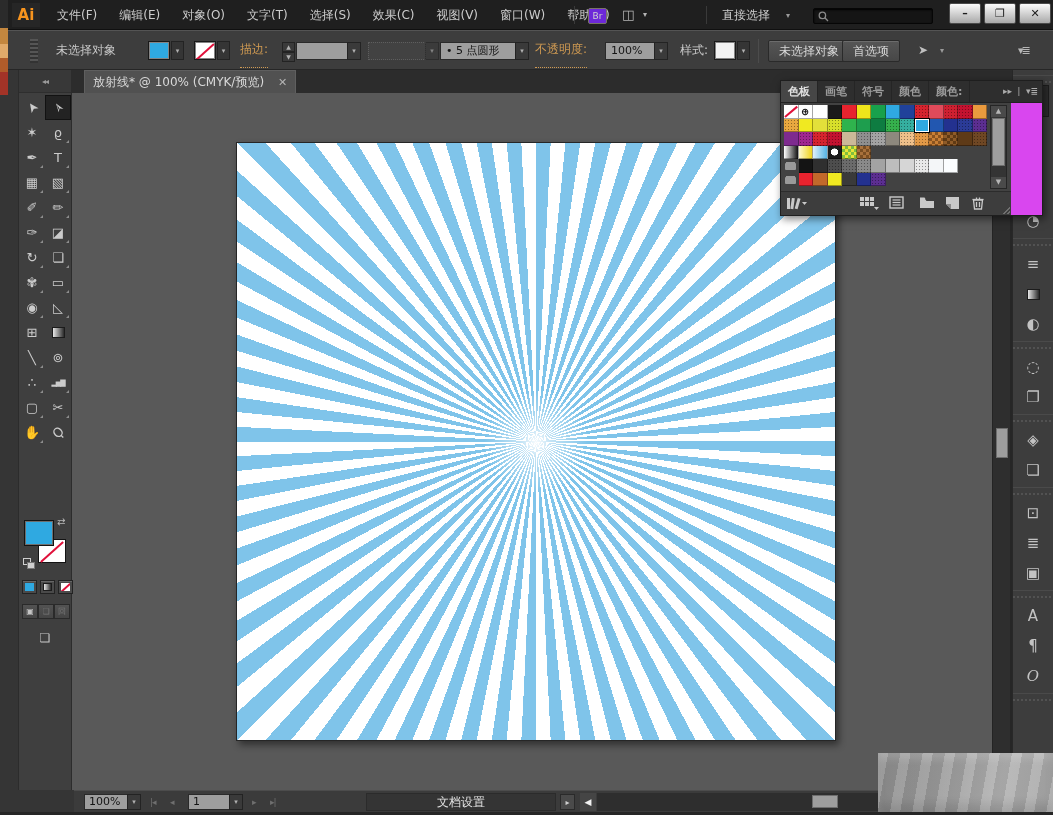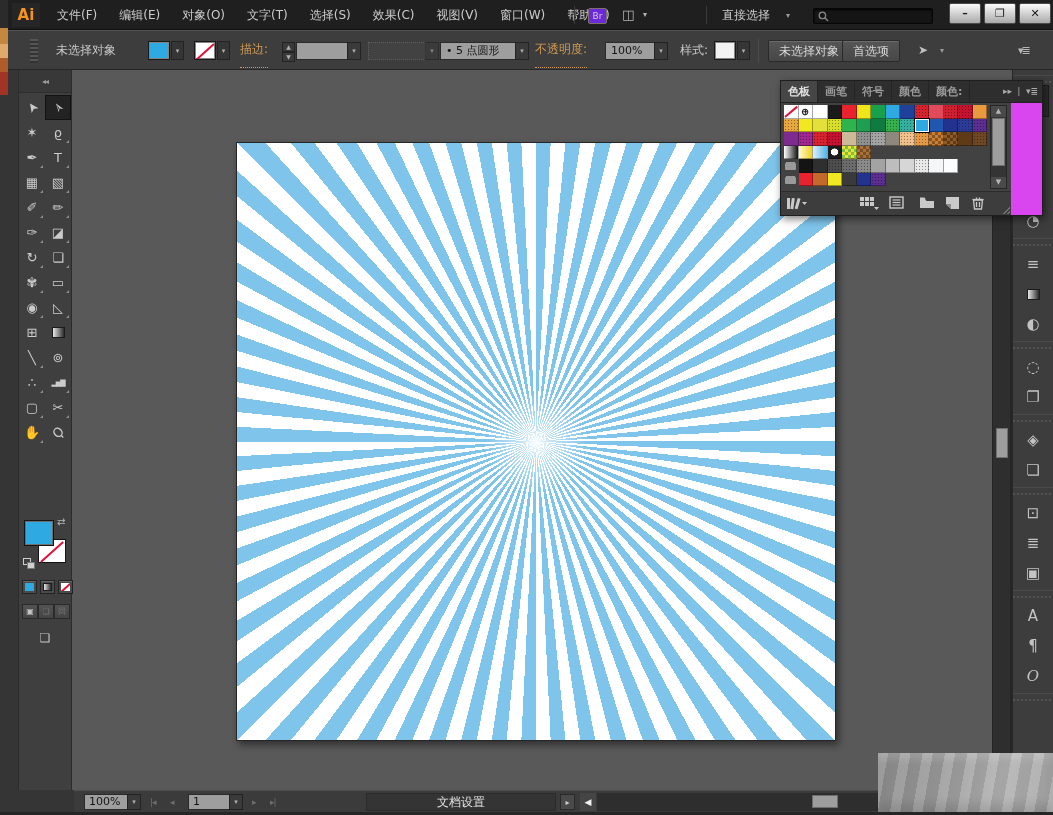--- a/index.html
+++ b/index.html
@@ -201,20 +201,27 @@
     <div class="cb-swatch" style="left:714px;background:#f2f2f2"></div>
     <div class="cb-drop" style="left:737px">▾</div>
     <div class="cb-sep" style="left:758px"></div>
     <div class="cb-btn" style="left:768px">未选择对象</div>
     <div class="cb-btn" style="left:842px">首选项</div>
     <div class="sel-similar">➤</div>
     <div class="sel-similar-caret">▾</div>
     <div class="cb-flyout">▾≣</div>
   </div>
 
+  <div class="tab-bar">
+    <div class="tb-dots1"></div>
+    <div class="tb-dots2"></div>
+    <div class="doc-tab">
+      <span>放射线* @ 100% (CMYK/预览)</span><span class="close">✕</span>
+    </div>
+  </div>
 
   <div class="left-strip"></div>
   <div class="tools-panel">
     <div class="tools-hdr">◂◂</div>
     <div id="tools-grid">
         <div class="tool">
           <span style="transform: rotate(-125deg); display: inline-block;">➤</span>
         </div>
         <div class="tool active">
           <span style="transform: rotate(-125deg); display: inline-block;">➢</span>

